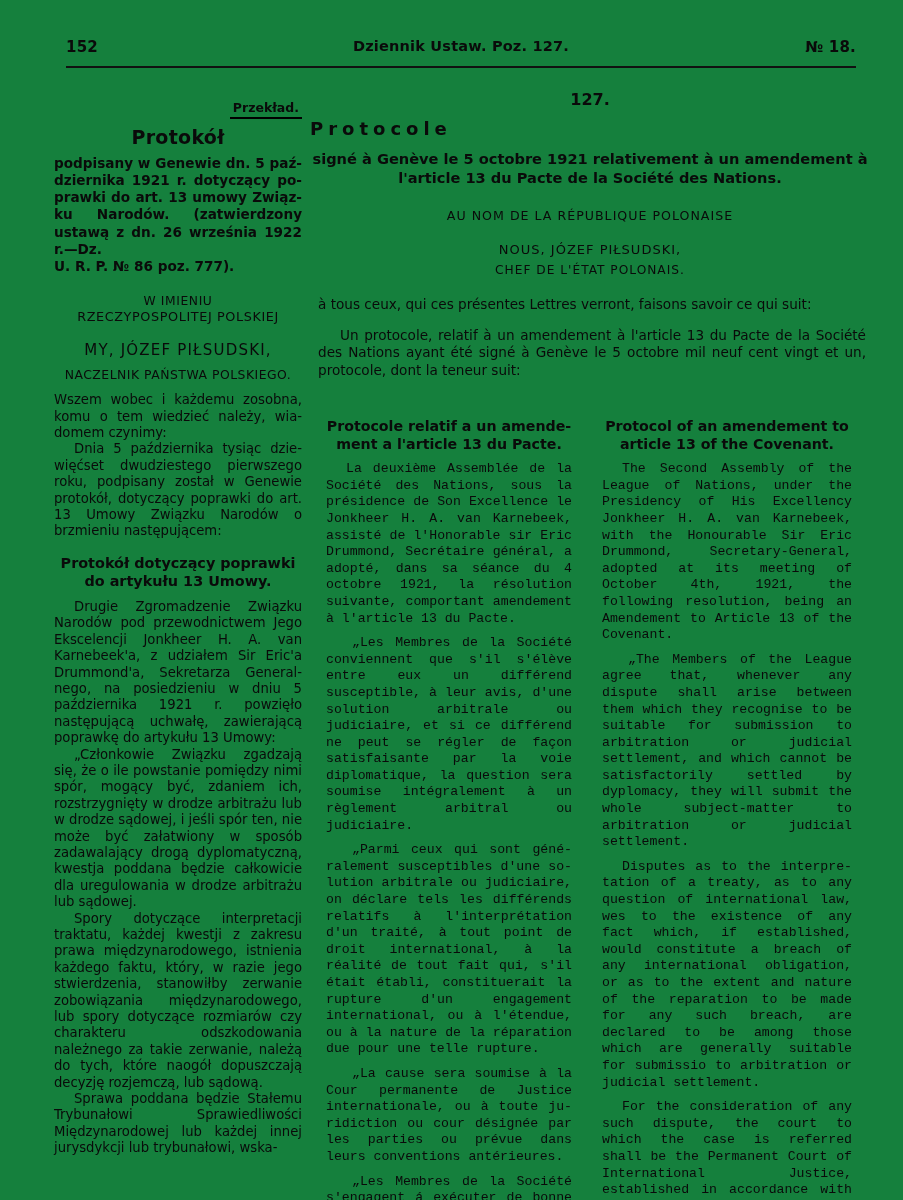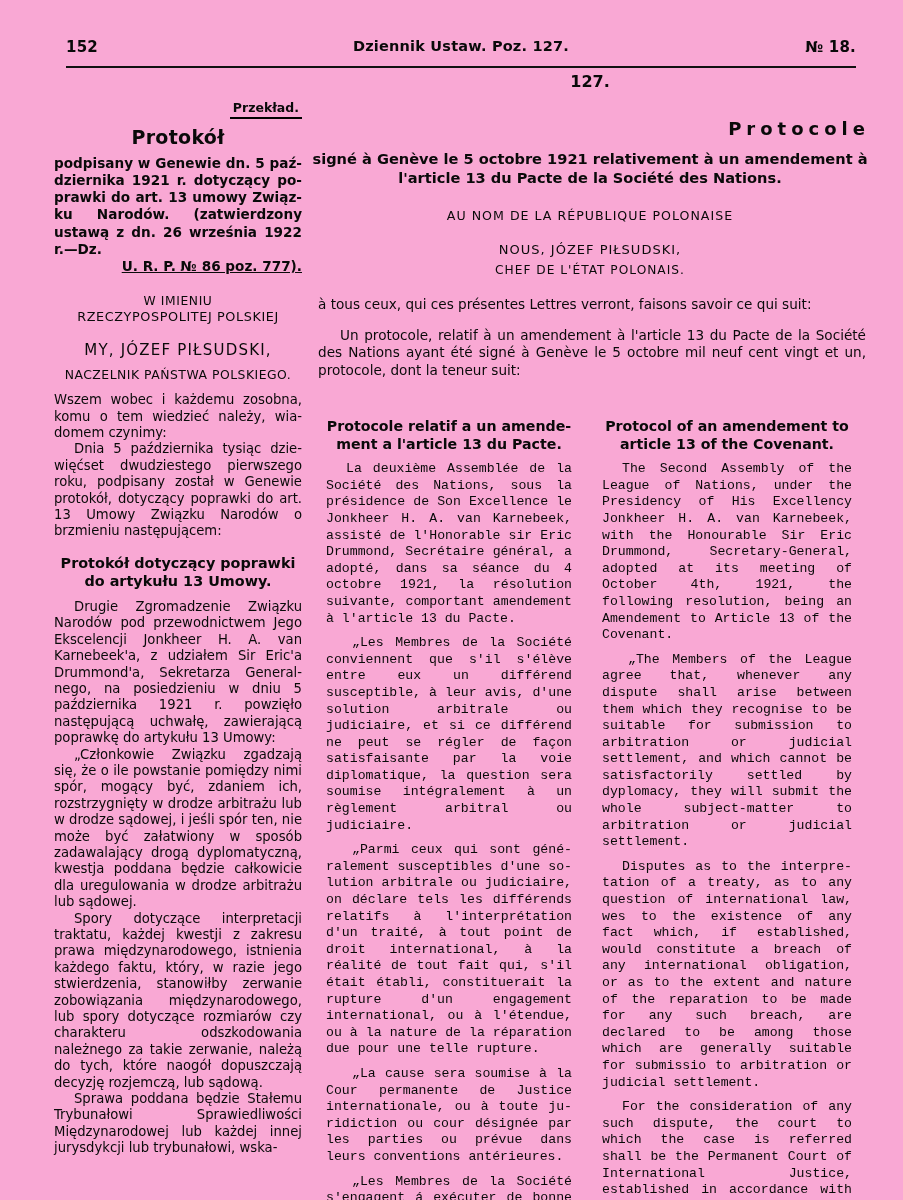--- a/index.html
+++ b/index.html
@@ -13,21 +13,21 @@
     font-family: "DejaVu Sans", sans-serif;
     color: #0a0a0a;
     position: relative;
     overflow: hidden;
   }
   .page {
     position: absolute;
     left: 0; top: 0;
     width: 903px;
     height: 1200px;
-    background: #f9a8d4;
+    background: #15803d;
   }
 
   
   .runhead {
     position: absolute;
     left: 66px;
     top: 38px;
     width: 790px;
     height: 22px;
     display: flex;
@@ -53,21 +53,21 @@
     top: 66px;
     width: 790px;
     height: 2px;
     background: #111;
   }
 
   
   .secnum {
     position: absolute;
     left: 310px;
-    top: 72px;
+    top: 90px;
     width: 560px;
     text-align: center;
     font-size: 16px;
     font-weight: bold;
   }
 
   
   .colL {
     position: absolute;
     left: 54px;
@@ -99,22 +99,21 @@
   .subtitle-pl {
     font-size: 13.6px;
     line-height: 17.2px;
     font-weight: bold;
     text-align: justify;
     text-justify: inter-word;
     margin: 0;
   }
   .subtitle-pl .lastline {
     display: block;
-    text-align: right;
-    text-decoration: underline;
+    text-align: left;
   }
   .smallcaps-block {
     text-align: center;
     margin: 18px 0 0 0;
     line-height: 16px;
   }
   .sc1 { font-size: 12.3px; letter-spacing: .6px; }
   .sc2 { font-size: 12.8px; letter-spacing: .6px; }
   .sc3 { font-size: 15px; letter-spacing: 1.2px; margin-top: 17px; }
   .sc4 { font-size: 12.4px; letter-spacing: .5px; margin-top: 9px; }
@@ -132,21 +131,21 @@
   }
 
   
   .wide {
     position: absolute;
     left: 310px;
     top: 118px;
     width: 560px;
   }
   .title-protocole {
-    text-align: right;
+    text-align: left;
     font-size: 18px;
     font-weight: bold;
     letter-spacing: 5px;
     margin: 0 0 10px 0;
   }
   .subtitle-fr {
     text-align: center;
     font-size: 14.6px;
     line-height: 19px;
     font-weight: bold;

